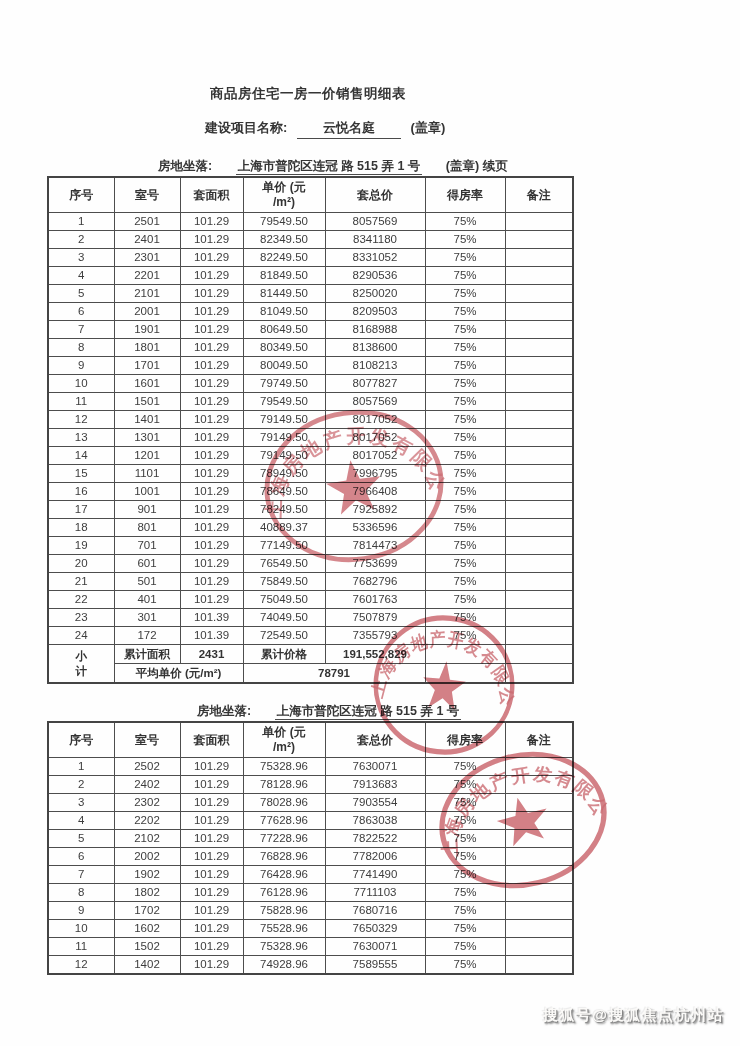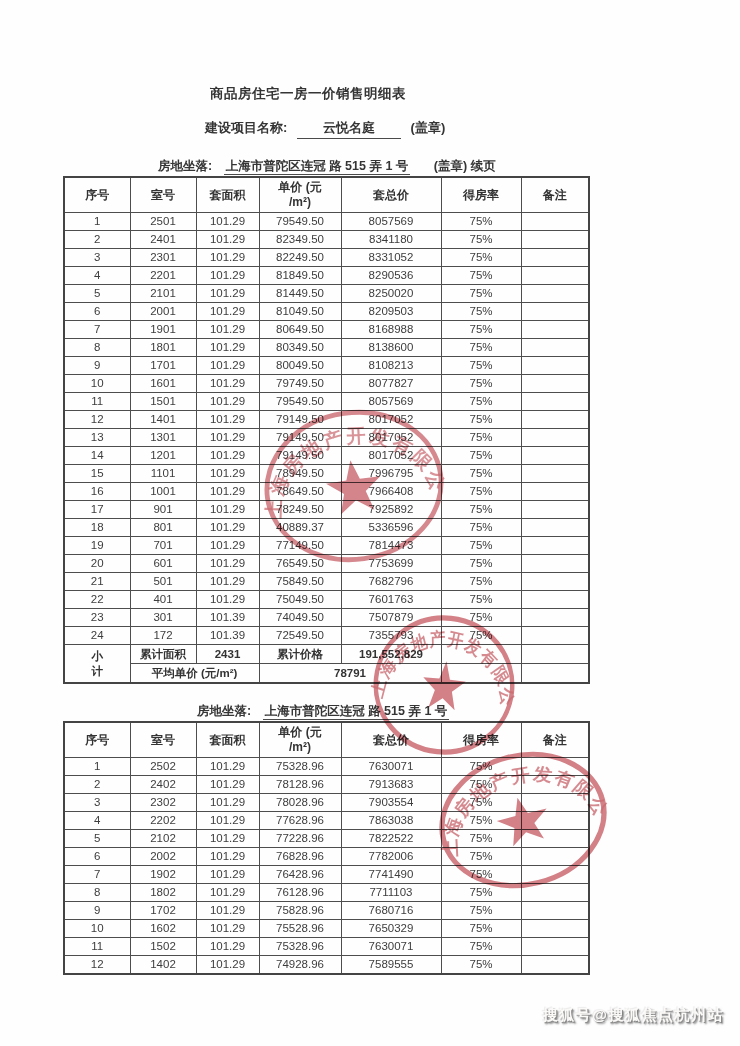--- a/index.html
+++ b/index.html
@@ -24,24 +24,24 @@
     border-bottom:1.5px solid #4a4a4a;
     padding:0 26px 1px 26px;
     margin:0 6px;
   }
   .loc-line{
     font-size:12.5px;font-weight:bold;color:#353535;
     position:absolute;white-space:nowrap;
   }
   .loc1{left:158px;top:158px;}
   .loc2{left:197px;top:703px;}
-  .loc-underline{border-bottom:1.5px solid #4a4a4a;padding:0 2px 1px 2px;margin-left:8px;}
+  .loc-underline{border-bottom:1.5px solid #4a4a4a;padding:0 2px 1px 2px;margin-left:20px;}
   .loc-suffix{margin-left:20px;}
   table.price-table{
-    position:absolute;left:63px;
+    position:absolute;left:47px;
     border-collapse:collapse;table-layout:fixed;
     width:525px;
     background:transparent;
     padding-left:29px;
   }
   .t1{top:176px;}
   .t2{top:721px;}
   .price-table th,.price-table td{
     border:1px solid #4d4d4d;
     text-align:center;vertical-align:middle;

